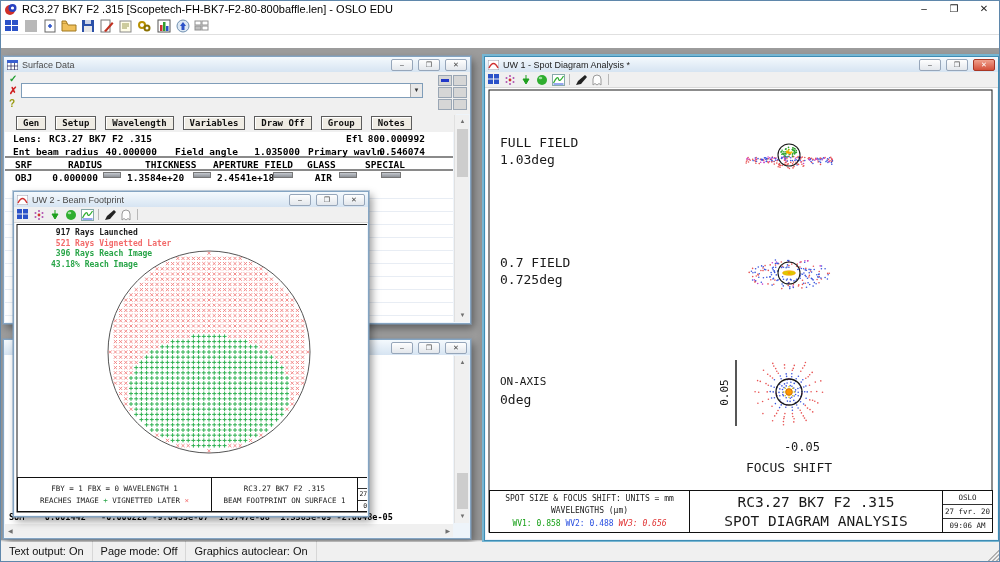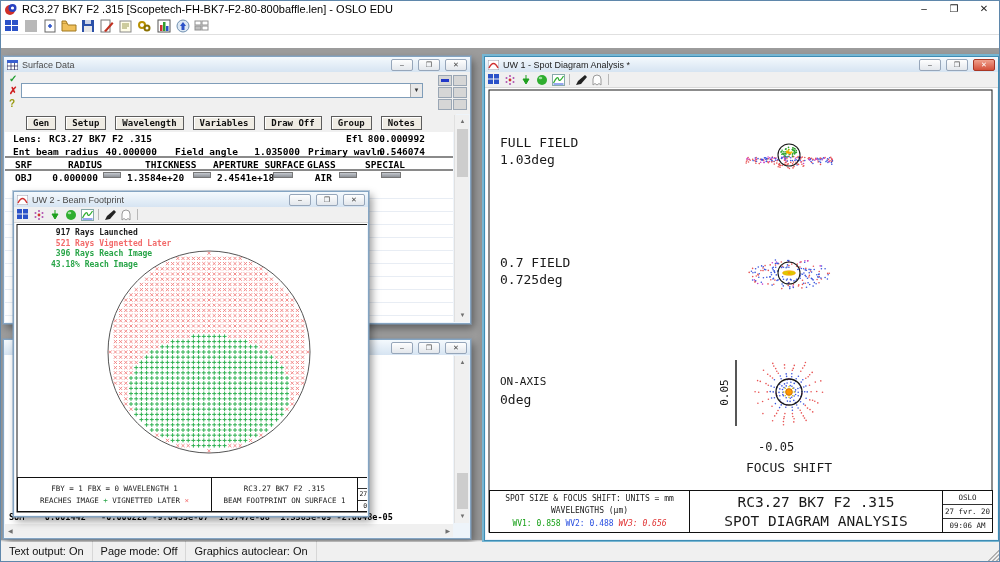--- a/index.html
+++ b/index.html
@@ -34,21 +34,21 @@
 
 .sdwin{left:2px;top:8px;width:468px;height:268px;z-index:1}
 .cmdrow{position:absolute;left:0;top:15px;height:42px;width:100%;background:#f0f0f0}
 .cicn{position:absolute;left:5px;width:11px;height:11px;font-size:10px;font-weight:bold;line-height:11px}
 .cmdinput{position:absolute;left:17px;top:11px;width:402px;height:15px;background:#fff;border:1px solid #7f9db9;display:flex;align-items:center}
 .cmdinput input{border:none;outline:none;flex:1;height:100%;font-size:10px;padding-left:2px;font-family:"Liberation Sans",sans-serif}
 .ddbtn{width:12px;height:13px;background:#e8e8e8;border-left:1px solid #aaa;font-size:6px;text-align:center;line-height:13px;color:#333}
 .sgrid{position:absolute;right:3px;top:3px;display:grid;grid-template-columns:14px 14px;grid-auto-rows:11px;gap:1px}
 .sgb{border:1px solid #9aa6b4;background:#d6d6d6;position:relative}
 .sgb.pen:after{content:"";position:absolute;left:2px;top:3px;width:8px;height:3px;background:#2238c8}
-.tabrow{position:absolute;left:0;top:57px;height:18px;width:452px;background:#f0f0f0;display:flex;align-items:center;padding-left:22px;gap:9px}
+.tabrow{position:absolute;left:0;top:57px;height:18px;width:452px;background:#f0f0f0;display:flex;align-items:center;padding-left:12px;gap:9px}
 .tabbtn{font-family:"DejaVu Sans Mono",monospace;font-weight:bold;font-size:9px;background:#efece4;border:1px solid #5c5c5c;box-shadow:inset 1px 1px 0 #fff;padding:1px 6px;color:#111}
 .sheet{position:absolute;left:1px;top:75px;right:17px;bottom:1px;background:#fff;font-family:"DejaVu Sans Mono",monospace;font-weight:bold;font-size:9.5px;color:#000;overflow:hidden}
 .srow{position:relative;height:13px}
 .srow span{position:absolute;top:1px;white-space:pre}
 .ul2{border-bottom:2px solid #8a8a8a}
 .cellbtn{position:absolute;top:4px;height:6px;background:linear-gradient(#c4c8ce,#8e9298);border:1px solid #777}
 .sheet-rest{position:absolute;left:0;right:0;top:54px;bottom:0;
 background:repeating-linear-gradient(#fff 0,#fff 12px,#e8edf4 12px,#e8edf4 13px)}
 .vscroll{position:absolute;right:1px;top:58px;bottom:1px;width:15px;background:#f0f0f0;border-left:1px solid #e0e0e0}
 .varr{position:absolute;left:0;width:15px;height:13px;font-size:6px;color:#707070;text-align:center;line-height:13px}
@@ -223,21 +223,21 @@
           <span style="left:100px;width:52px;text-align:right">40.000000</span>
           <span style="left:170px">Field angle</span>
           <span style="left:247px;width:48px;text-align:right">1.035000</span>
           <span style="left:303px">Primary wavln</span>
           <span style="left:374px;width:46px;text-align:right">0.546074</span>
         </div>
         <div class="srow ul2">
           <span style="left:10px">SRF</span>
           <span style="left:63px">RADIUS</span>
           <span style="left:140px">THICKNESS</span>
-          <span style="left:208px">APERTURE SURFACE</span>
+          <span style="left:208px">APERTURE FIELD</span>
           <span style="left:302px">GLASS</span>
           <span style="left:360px">SPECIAL</span>
         </div>
         <div class="srow">
           <span style="left:10px">OBJ</span>
           <span style="left:45px;width:48px;text-align:right">0.000000</span>
           <span class="cellbtn" style="left:98px;width:18px"></span>
           <span style="left:122px">1.3584e+20</span>
           <span class="cellbtn" style="left:188px;width:18px"></span>
           <span style="left:212px">2.4541e+18</span>
@@ -1037,21 +1037,21 @@
               <circle cx="303" cy="304" r="13" fill="none" stroke="#1a1a1a" stroke-width="1.3"></circle>
             </svg>
           </div>
         <div class="glabel" style="left:14px;top:47px;font-size:13px">FULL FIELD</div>
         <div class="glabel" style="left:14px;top:64px;font-size:13px">1.03deg</div>
         <div class="glabel" style="left:14px;top:167px;font-size:13px">0.7 FIELD</div>
         <div class="glabel" style="left:14px;top:184px;font-size:13px">0.725deg</div>
         <div class="glabel" style="left:14px;top:287px;font-size:11px">ON-AXIS</div>
         <div class="glabel" style="left:14px;top:304px;font-size:13px">0deg</div>
         <div class="glabel rot90" style="left:218px;top:298px;width:40px;font-size:11px;text-align:center">0.05</div>
-        <div class="glabel" style="left:272px;top:352px;width:62px;font-size:12px;text-align:left">-0.05</div>
+        <div class="glabel" style="left:272px;top:352px;width:62px;font-size:12px;text-align:right">-0.05</div>
         <div class="glabel" style="left:237px;top:372px;width:132px;font-size:13px;text-align:center">FOCUS SHIFT</div>
         <div class="ftable" style="left:3px;top:402px;width:504px;height:43px;grid-template-columns:200px 253px 1fr">
           <div class="fcell" style="font-size:8px;line-height:12.5px">
             <div>SPOT SIZE &amp; FOCUS SHIFT: UNITS = mm</div>
             <div>WAVELENGTHS (μm)</div>
             <div><span style="color: rgb(24, 160, 24);">WV1: 0.858</span><span style="color: rgb(42, 80, 224);"> WV2: 0.488</span><span style="color: rgb(224, 48, 48); font-style: italic;"> WV3: 0.656</span></div>
           </div>
           <div class="fcell" style="font-size:14.5px;line-height:19px">
             <div>RC3.27 BK7 F2 .315</div>
             <div>SPOT DIAGRAM ANALYSIS</div>

